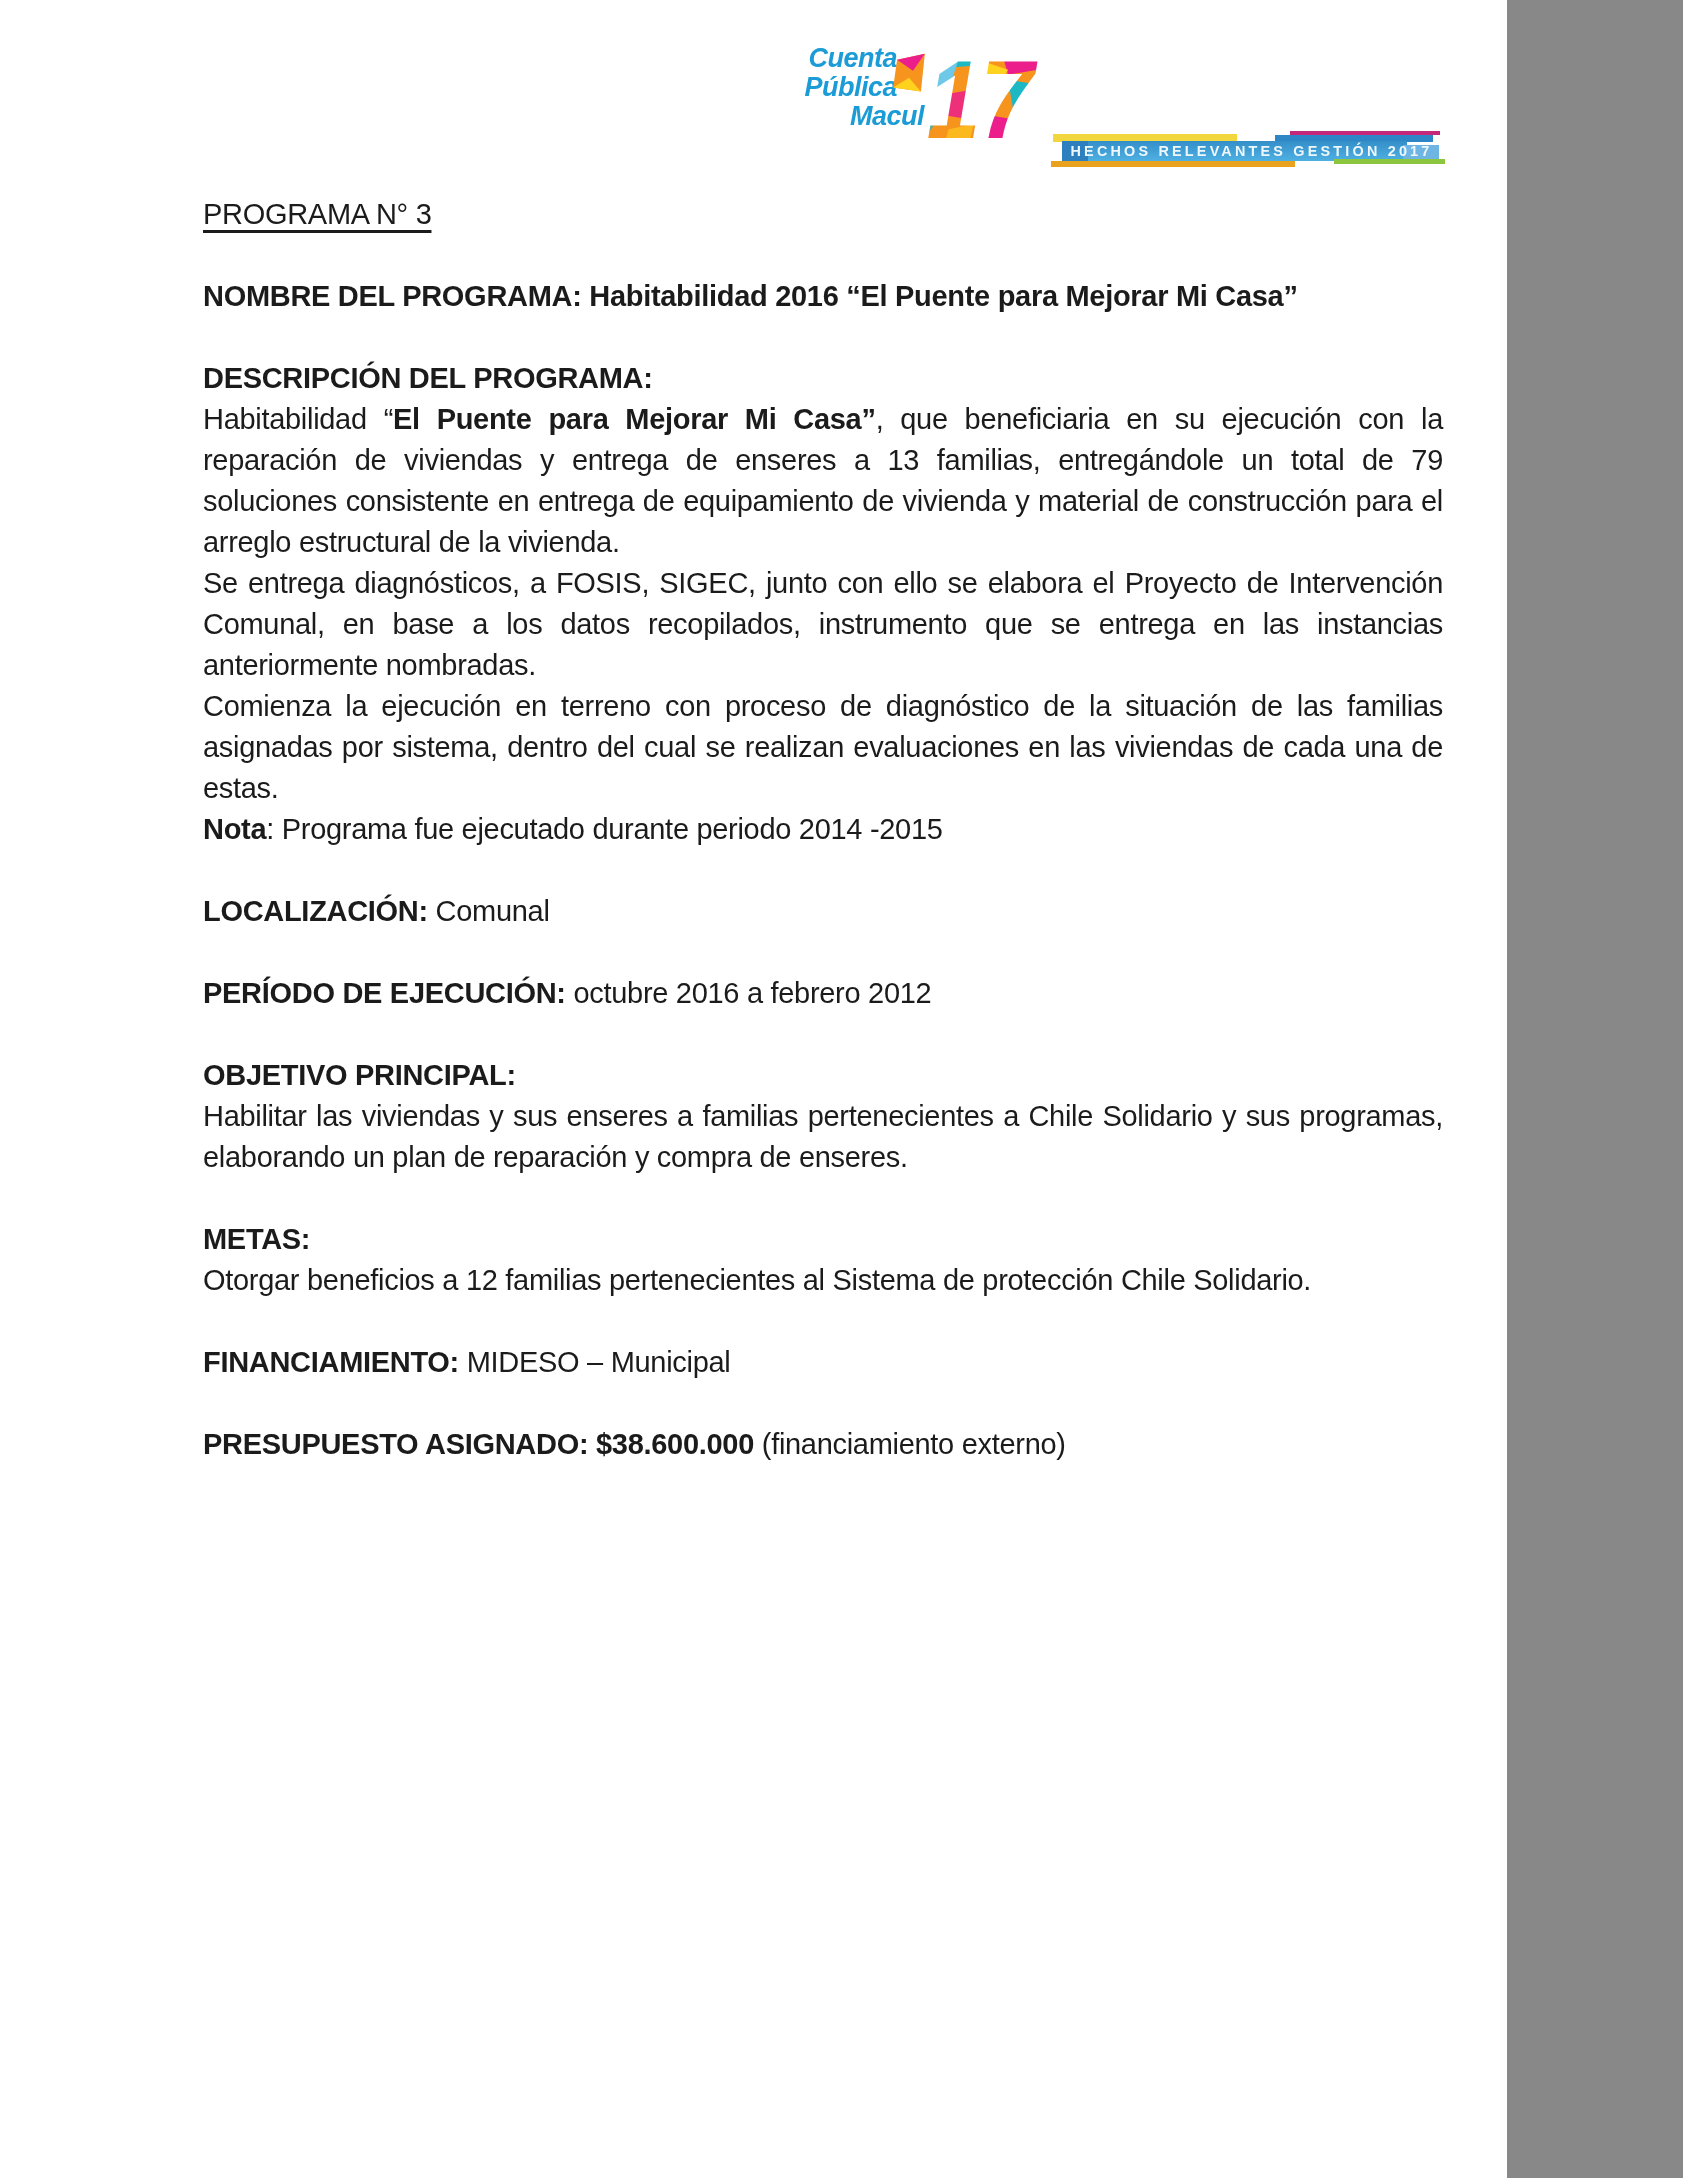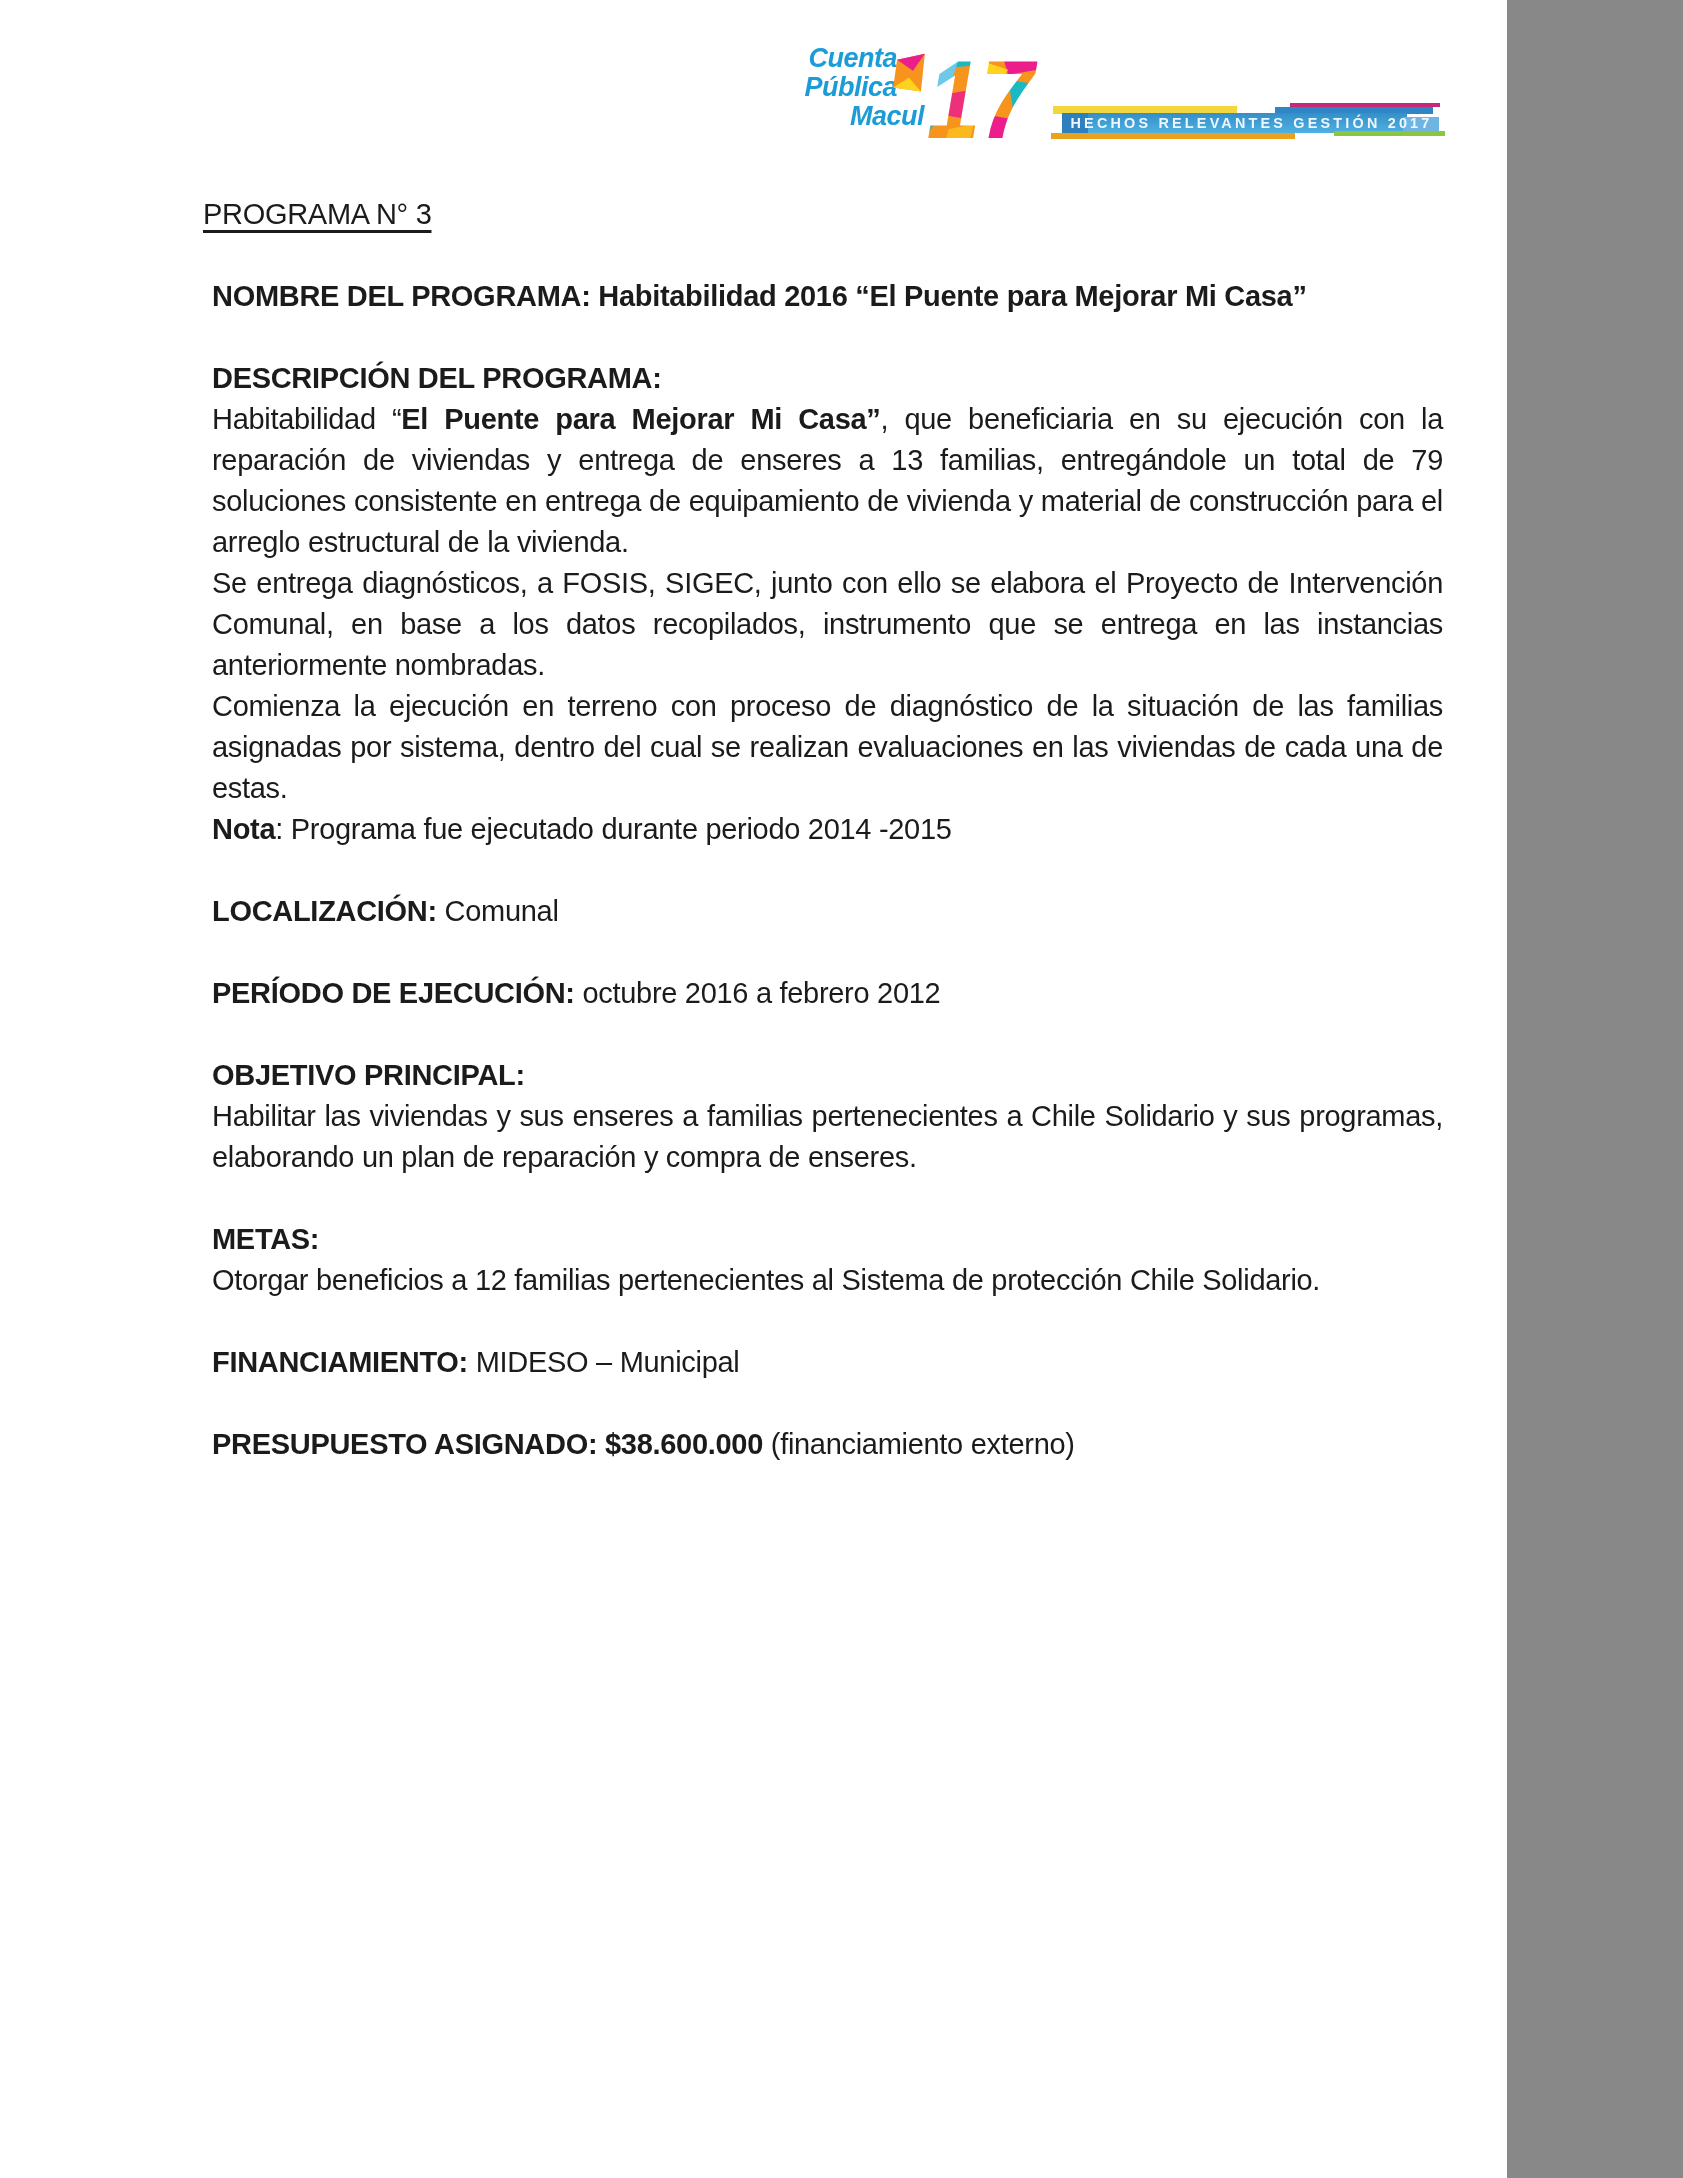--- a/index.html
+++ b/index.html
@@ -19,21 +19,21 @@
     color:var(--logo-blue,#1b9cd6);
     font-weight:bold; font-style:italic;
     font-size:27px; line-height:29px; letter-spacing:-0.5px;
   }
   .logo-wordmark .l3 { transform:translateX(27px); }
   .logo-wordmark span { display:block; }
   .logo-year { position:absolute; left:889px; top:40px; width:149px; height:107px; }
 
   
   .banner { position:absolute; left:1049px; top:99px; width:398px; height:46px; }
-  .banner .stripe { position:absolute; }
+  .banner .stripe { position:absolute;margin-top:28px; }
   .st-yellow   { left:4px;   top:7px;  width:184px; height:8px;  background:var(--banner-yellow,#f2d63e); }
   .st-magenta  { left:241px; top:4px;  width:150px; height:4px;  background:var(--banner-magenta,#c5297a); }
   .st-blue-top { left:226px; top:8px;  width:158px; height:7px;  background:#2e86c6; }
   .st-bar      { left:13px;  top:14px; width:345px; height:20px;
                  background:linear-gradient(#348fc9,#4fb0e2);
                  display:flex; align-items:center; justify-content:center; }
   .st-bar-dark { left:13px;  top:14px; width:26px;  height:20px; background:#2e7fbe; }
   .st-lblue    { left:354px; top:18px; width:36px;  height:15px; background:#6fb5e3; }
   .st-green    { left:285px; top:32px; width:111px; height:5px;  background:var(--banner-green,#8cc63e); }
   .st-orange   { left:2px;   top:34px; width:244px; height:6px;  background:var(--banner-orange,#e8a21d); }
@@ -43,21 +43,21 @@
     letter-spacing:3.2px; white-space:nowrap; padding-left:34px;
   }
 
   
   .content {
     position:absolute; left:203px; top:194px; width:1240px;
     font-size:29px; line-height:41px; letter-spacing:-0.3px;
     text-align:justify;
   }
   .block { margin:0; }
-  .gap { margin-top:41px;margin-left:9px; }
+  .gap { margin-top:41px; }
   .b { font-weight:bold; }
   .doc-title {
     font-weight:normal; text-align:left;
     text-decoration:underline; text-decoration-thickness:2.5px; text-underline-offset:6px;
   }
   p { margin:0; }
 
   
   .page-number {
     position:absolute; left:1510px; top:1063px; width:160px;

